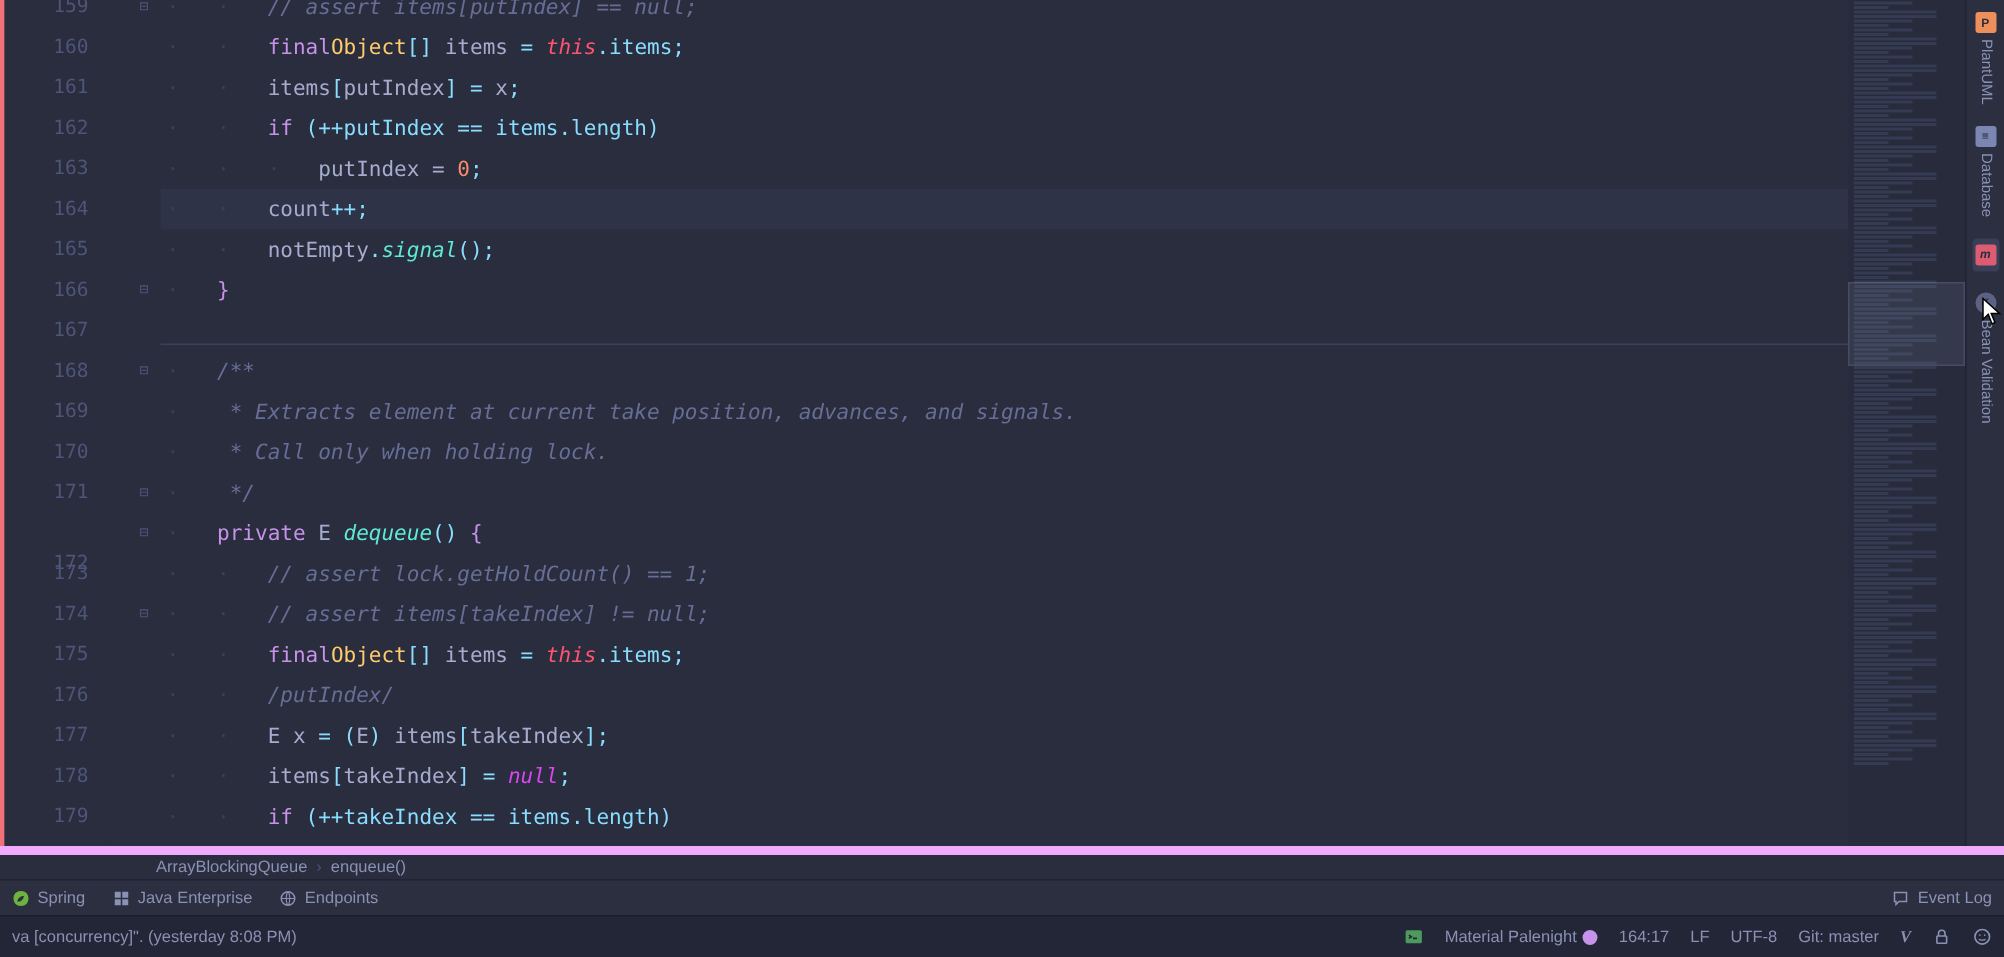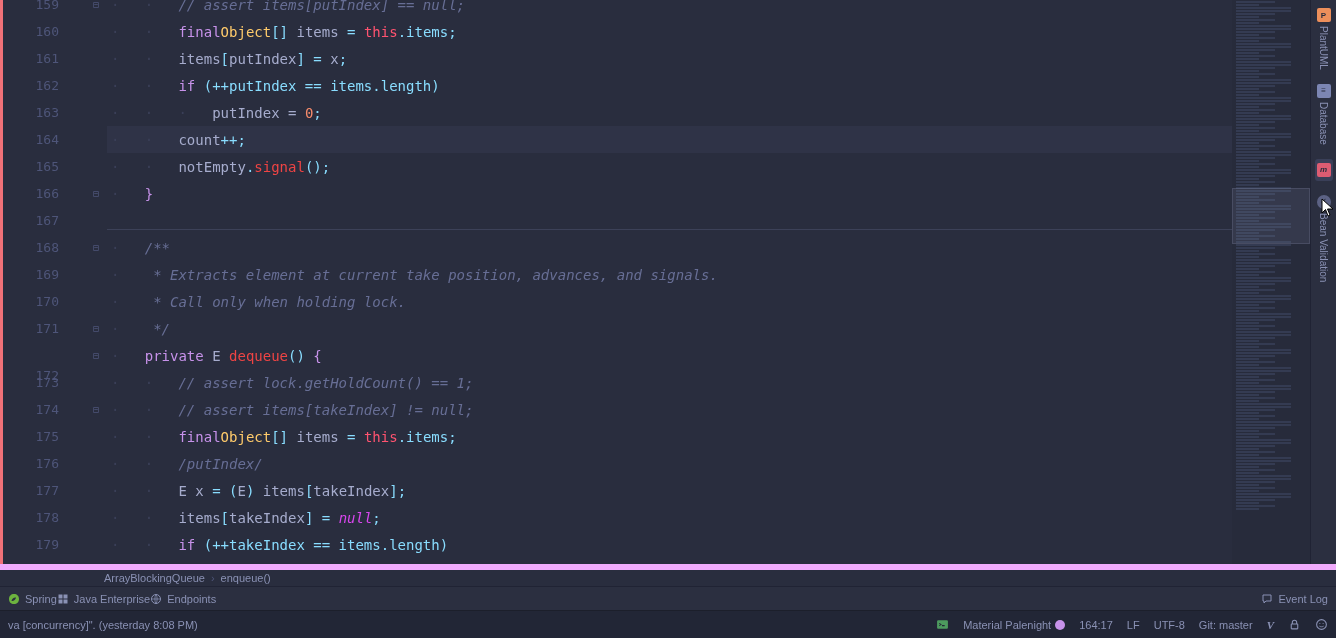--- a/index.html
+++ b/index.html
@@ -50,23 +50,23 @@
     align-items: center;
     white-space: pre;
   }
   .line.hl { background: #2F3347; }
   .line .indent-guide { color: #3A3F58; }
   .keyword { color: #C792EA; }
   .type    { color: #FFCB6B; }
   .ident   { color: #A6ACCD; }
   .punct   { color: #89DDFF; }
   .op      { color: #89DDFF; }
-  .method  { color: #ef4444; }
+  .method  { color: #5eead4; font-style: italic; }
   .comment { color: #676E95; font-style: italic; }
-  .this    { color: #FF5370; }
+  .this    { color: #FF5370; font-style: italic; }
   .null    { color: #d946ef; font-style: italic; }
   .num     { color: #F78C6C; }
   .doc     { color: #676E95; font-style: italic; }
   .brace   { color: #C792EA; }
   .sep-line {
     position:absolute;
     left:104px;
     right:0;
     height:1px;
     background:#3C4158;
@@ -147,21 +147,21 @@
     background: #2B2F40;
     display: flex; align-items: center;
     font-family: sans-serif;
     font-size: 11px;
     color: #8A91B4;
     padding: 0 8px;
     gap: 18px;
     border-top: 1px solid #202334;
     justify-content: space-between;
   }
-  .tw-left { display:flex; align-items:center;}
+  .tw-left { display:flex; gap:18px; align-items:center;}
   .tw-item { display:flex; align-items:center; gap:5px; cursor:pointer;}
   .tw-item svg { width:12px;height:12px; }
   .status-bar {
     position: absolute;
     left: 0; bottom: 0; width: 100%;
     height: 28px;
     background: #222636;
     display: flex; align-items: center;
     font-family: sans-serif;
     font-size: 11px;

